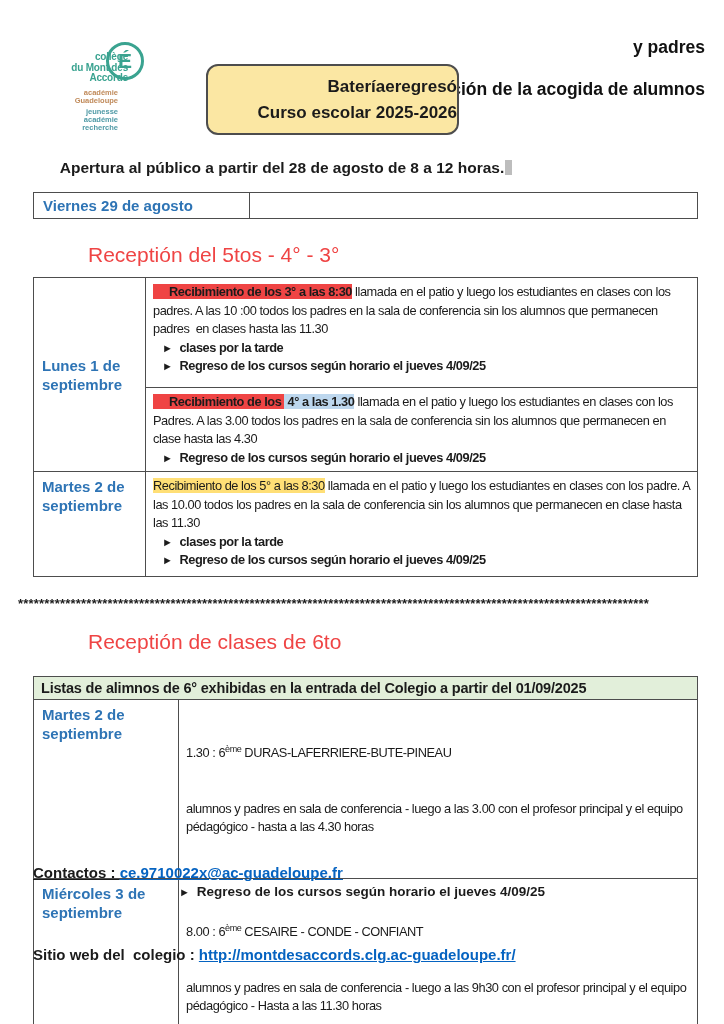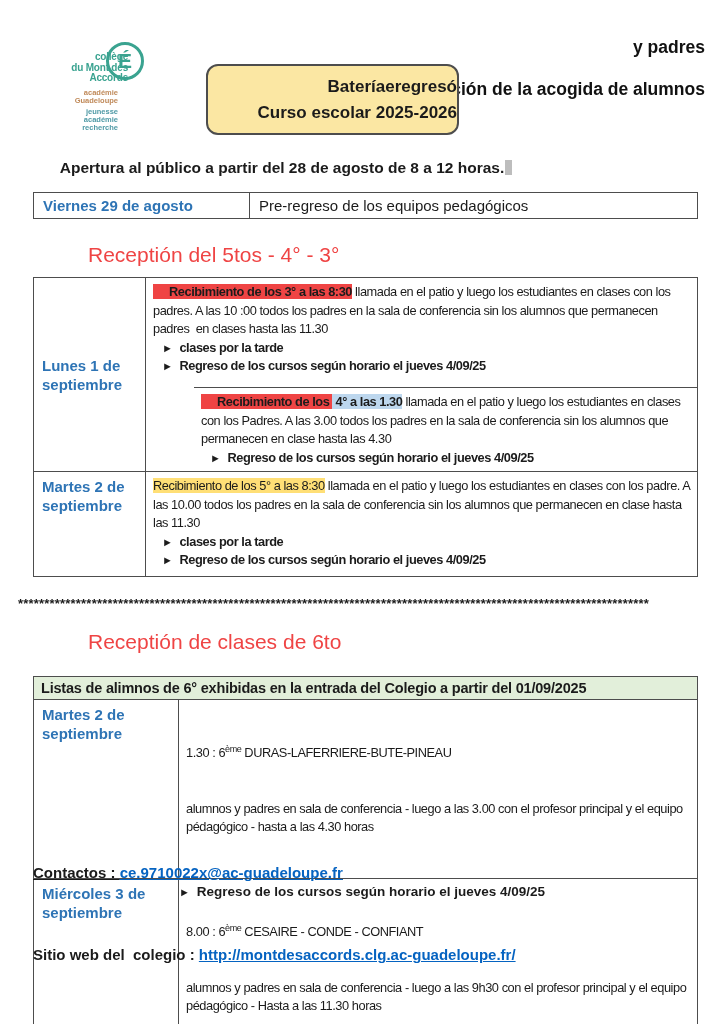--- a/index.html
+++ b/index.html
@@ -43,21 +43,21 @@
   .h1 { left:88px; top:243px; }
 
   
   .t2 { left:33px; top:277px; width:665px; }
   .t2-row { display:flex; }
   .t2-row + .t2-row { border-top:1.5px solid #4d4d4d; }
   .t2-date { width:112px; border-right:1.5px solid #4d4d4d; padding:5px 8px; }
   .t2-date.center { display:flex; align-items:center; }
   .t2-content { flex:1; display:flex; flex-direction:column; }
   .t2-block { padding:5px 7px 4px 7px; }
-  .t2-block + .t2-block { border-top:1.5px solid #4d4d4d;margin-left:48px; }
+  .t2-block + .t2-block { border-top:1.5px solid #4d4d4d; }
   .mh1 { min-height:109px; } .mh2 { min-height:80px; } .mh3 { min-height:104px; }
   .hl-salmon { background:#ef4444; font-weight:bold;padding-left:16px; }
   .hl-blue   { background:#bdd7ee; font-weight:bold; }
   .hl-gold   { background:#ffdf76; }
   .bullet { margin-left:9px; font-weight:bold; line-height:18.5px; font-size:12.8px; letter-spacing:-0.45px;}
   .arrow { font-size:11px; margin-right:7px; }
 
   .stars { left:18px; top:596px; width:690px; overflow:hidden; white-space:nowrap;
     font-weight:bold; font-size:13px; letter-spacing:0.2px; }
   .h2 { left:88px; top:630px; }
@@ -106,21 +106,20 @@
 
 <div class="abs banner">
   <div>Bateríaeregresó</div>
   <div>Curso escolar 2025-2026</div>
 </div>
 
 <div class="abs opening"><span>Apertura al público a partir del 28 de agosto de 8 a 12 horas.</span><span class="end-mark"></span></div>
 
 <div class="abs tbl t1">
   <div class="t1-date blue-date">Viernes 29 de agosto</div>
-  <div class="t1-desc">Pre-regreso de los equipos pedagógicos</div>
 </div>
 
 <div class="abs h1 red-head">Receptión del 5tos - 4° - 3°</div>
 
 <div class="abs tbl t2">
   <div class="t2-row">
     <div class="t2-date blue-date center">
         <span>Lunes 1 de septiembre</span>
       </div>
     <div class="t2-content">

